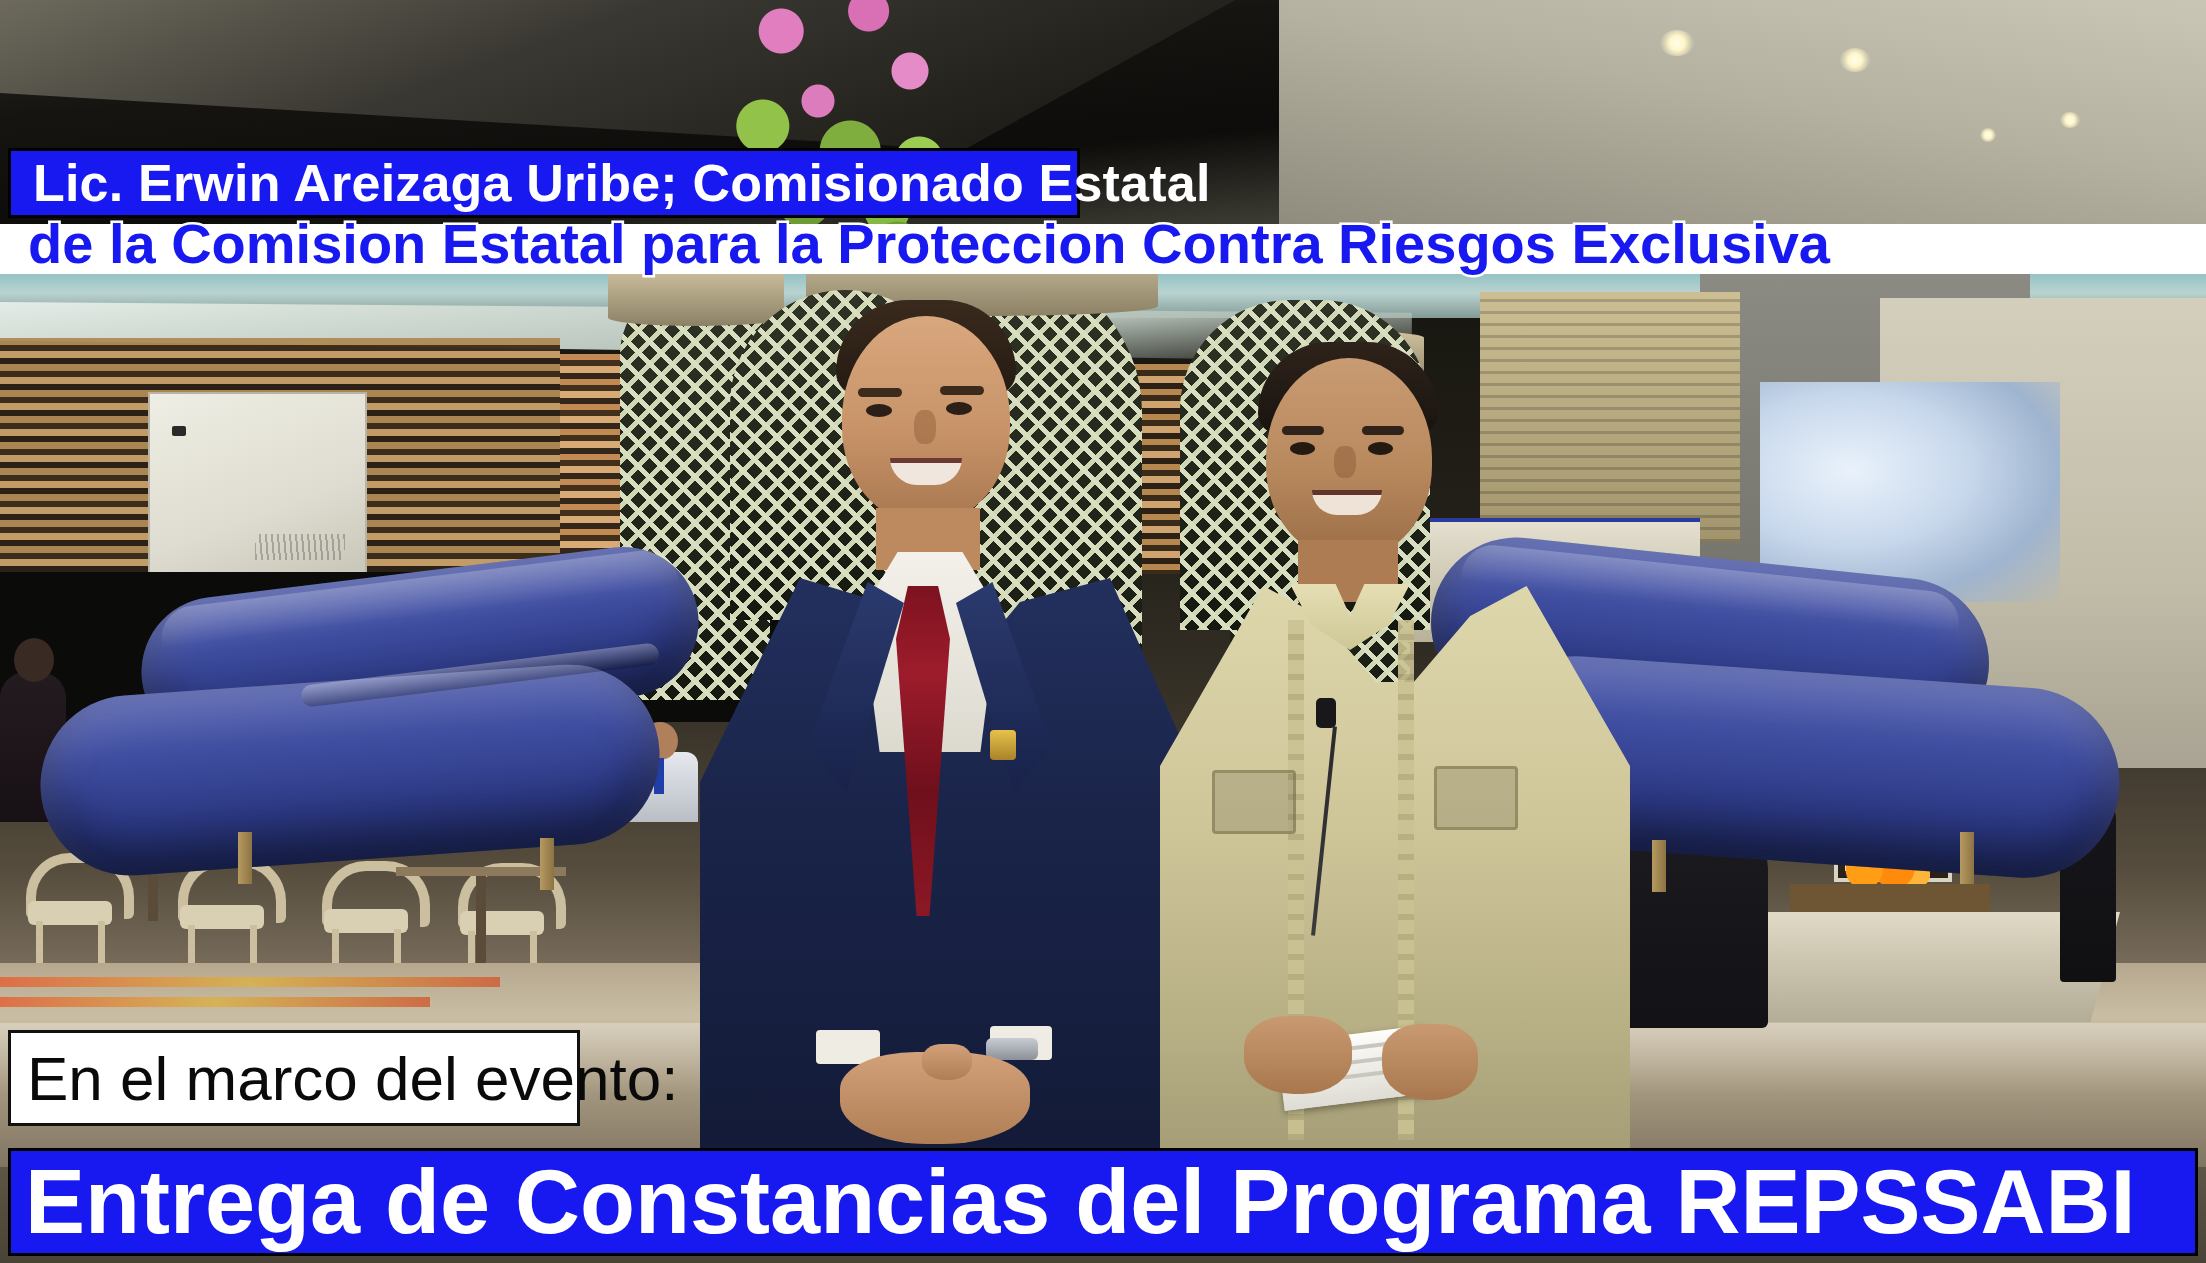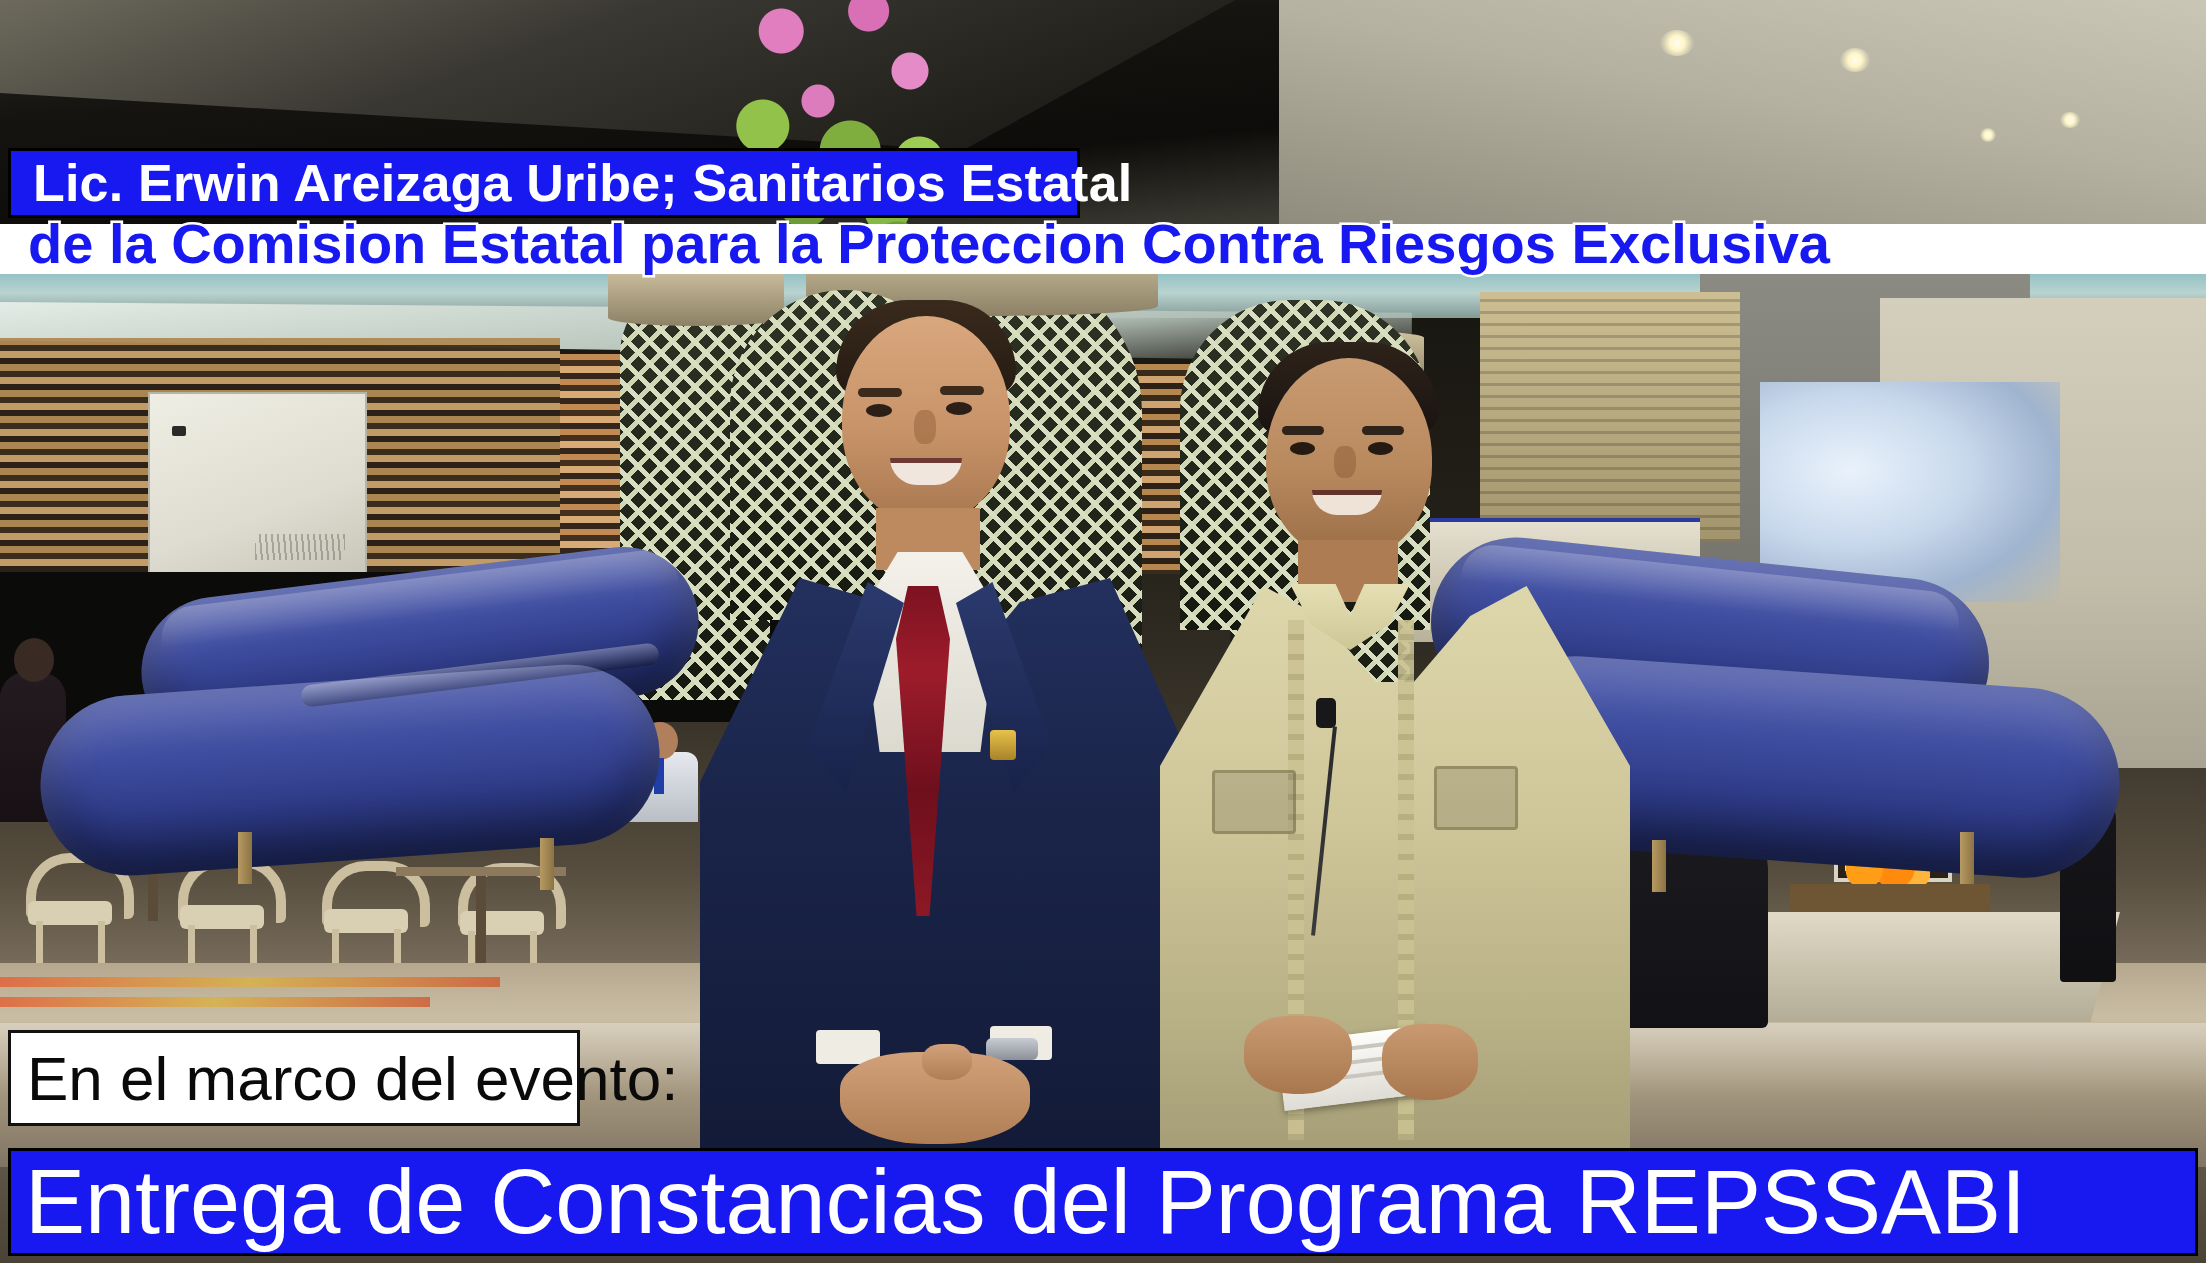--- a/index.html
+++ b/index.html
@@ -270,21 +270,21 @@
     position:absolute;left:8px;top:1030px;width:572px;height:96px;
     background:#ffffff;border:3px solid #111;box-sizing:border-box;
     display:flex;align-items:center;
   }
   .whitebox span{color:#0a0a0a;font-size:62px;font-weight:400;padding-left:16px;white-space:nowrap;}
   .bluebar2{
     position:absolute;left:8px;top:1148px;width:2190px;height:108px;
     background:#1818f0;border:3px solid #000;box-sizing:border-box;
     display:flex;align-items:center;
   }
-  .bluebar2 span{color:#fff;font-size:90px;font-weight:400;padding-left:14px;white-space:nowrap;}
+  .bluebar2 span{color:#fff;font-size:90px;font-weight:700;padding-left:14px;white-space:nowrap;}
 </style>
 </head>
 <body>
 
 <div id="stage">
 
   <div class="photo">
 
     <div class="ceiling"></div>
     <div class="ceiling-soffit"></div>
@@ -461,21 +461,21 @@
         <i style="top:26px;"></i>
         <i style="top:40px;"></i>
       </div>
       <div class="m2-hand" style="left:74px;top:716px;width:108px;height:78px;"></div>
       <div class="m2-hand" style="left:212px;top:724px;width:96px;height:76px;"></div>
     </div>
   </div>
 
 
   <div class="bluebar1">
-    <span>Lic. Erwin Areizaga Uribe; Sanitarios Estatal</span>
+    <span>Lic. Erwin Areizaga Uribe; Comisionado Estatal</span>
   </div>
 
   <div class="whiteband"></div>
 
   <div class="line3">
     <span>de la Comision Estatal para la Proteccion Contra Riesgos Exclusiva</span>
   </div>
 
   <div class="whitebox">
     <span>En el marco del evento:</span>

